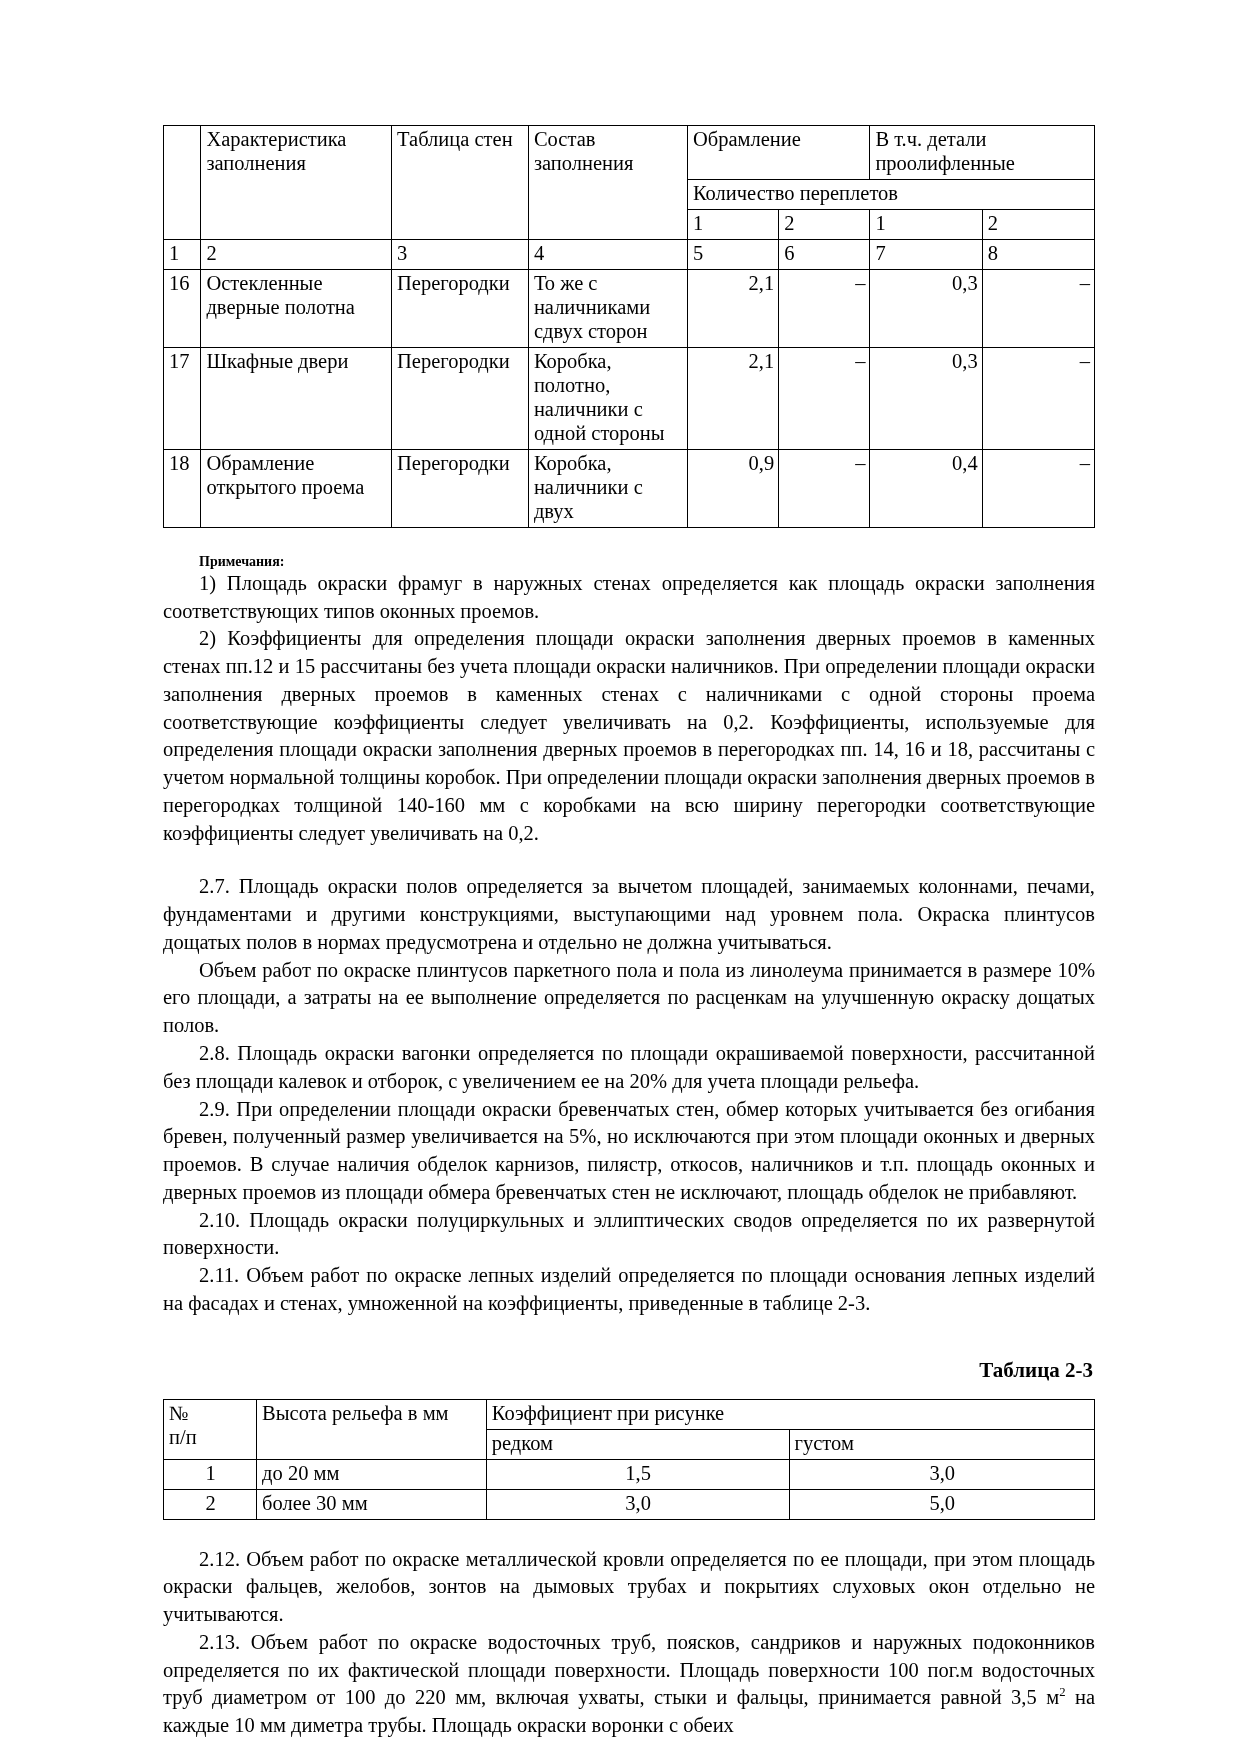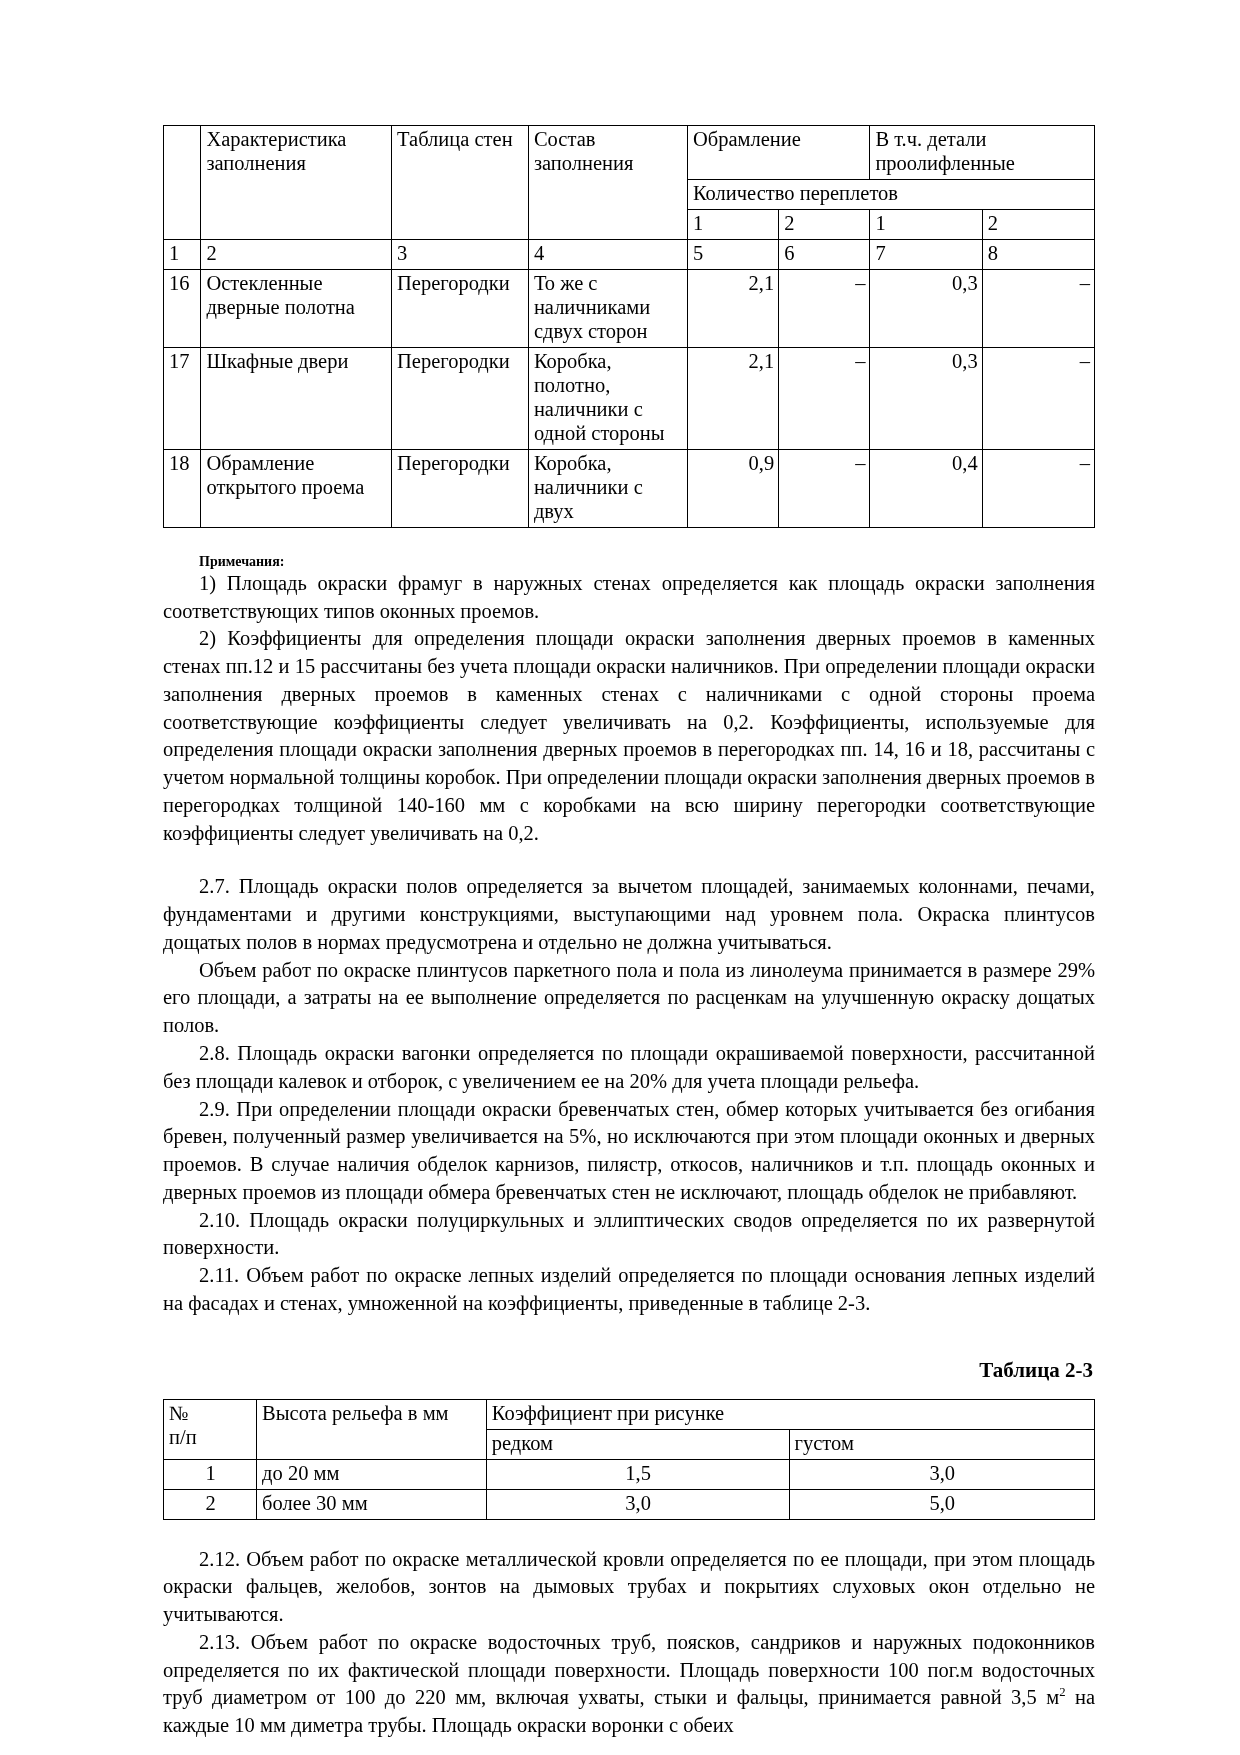--- a/index.html
+++ b/index.html
@@ -174,21 +174,21 @@
 
   <div class="gap-md"></div>
 
   <div class="notes-title">Примечания:</div>
   <p class="para">1) Площадь окраски фрамуг в наружных стенах определяется как площадь окраски заполнения соответствующих типов оконных проемов.</p>
   <p class="para">2) Коэффициенты для определения площади окраски заполнения дверных проемов в каменных стенах пп.12 и 15 рассчитаны без учета площади окраски наличников. При определении площади окраски заполнения дверных проемов в каменных стенах с наличниками с одной стороны проема соответствующие коэффициенты следует увеличивать на 0,2. Коэффициенты, используемые для определения площади окраски заполнения дверных проемов в перегородках пп. 14, 16 и 18, рассчитаны с учетом нормальной толщины коробок. При определении площади окраски заполнения дверных проемов в перегородках толщиной 140-160 мм с коробками на всю ширину перегородки соответствующие коэффициенты следует увеличивать на 0,2.</p>
 
   <div class="gap-md"></div>
 
   <p class="para">2.7. Площадь окраски полов определяется за вычетом площадей, занимаемых колоннами, печами, фундаментами и другими конструкциями, выступающими над уровнем пола. Окраска плинтусов дощатых полов в нормах предусмотрена и отдельно не должна учитываться.</p>
-  <p class="para">Объем работ по окраске плинтусов паркетного пола и пола из линолеума принимается в размере 29% его площади, а затраты на ее выполнение определяется по расценкам на улучшенную окраску дощатых полов.</p>
+  <p class="para">Объем работ по окраске плинтусов паркетного пола и пола из линолеума принимается в размере 10% его площади, а затраты на ее выполнение определяется по расценкам на улучшенную окраску дощатых полов.</p>
   <p class="para">2.8. Площадь окраски вагонки определяется по площади окрашиваемой поверхности, рассчитанной без площади калевок и отборок, с увеличением ее на 20% для учета площади рельефа.</p>
   <p class="para">2.9. При определении площади окраски бревенчатых стен, обмер которых учитывается без огибания бревен, полученный размер увеличивается на 5%, но исключаются при этом площади оконных и дверных проемов. В случае наличия обделок карнизов, пилястр, откосов, наличников и т.п. площадь оконных и дверных проемов из площади обмера бревенчатых стен не исключают, площадь обделок не прибавляют.</p>
   <p class="para">2.10. Площадь окраски полуциркульных и эллиптических сводов определяется по их развернутой поверхности.</p>
   <p class="para">2.11. Объем работ по окраске лепных изделий определяется по площади основания лепных изделий на фасадах и стенах, умноженной на коэффициенты, приведенные в таблице 2-3.</p>
 
   <div class="gap-lg"></div>
 
   <div class="table-caption">Таблица 2-3</div>
 
   <div class="gap-sm"></div>

